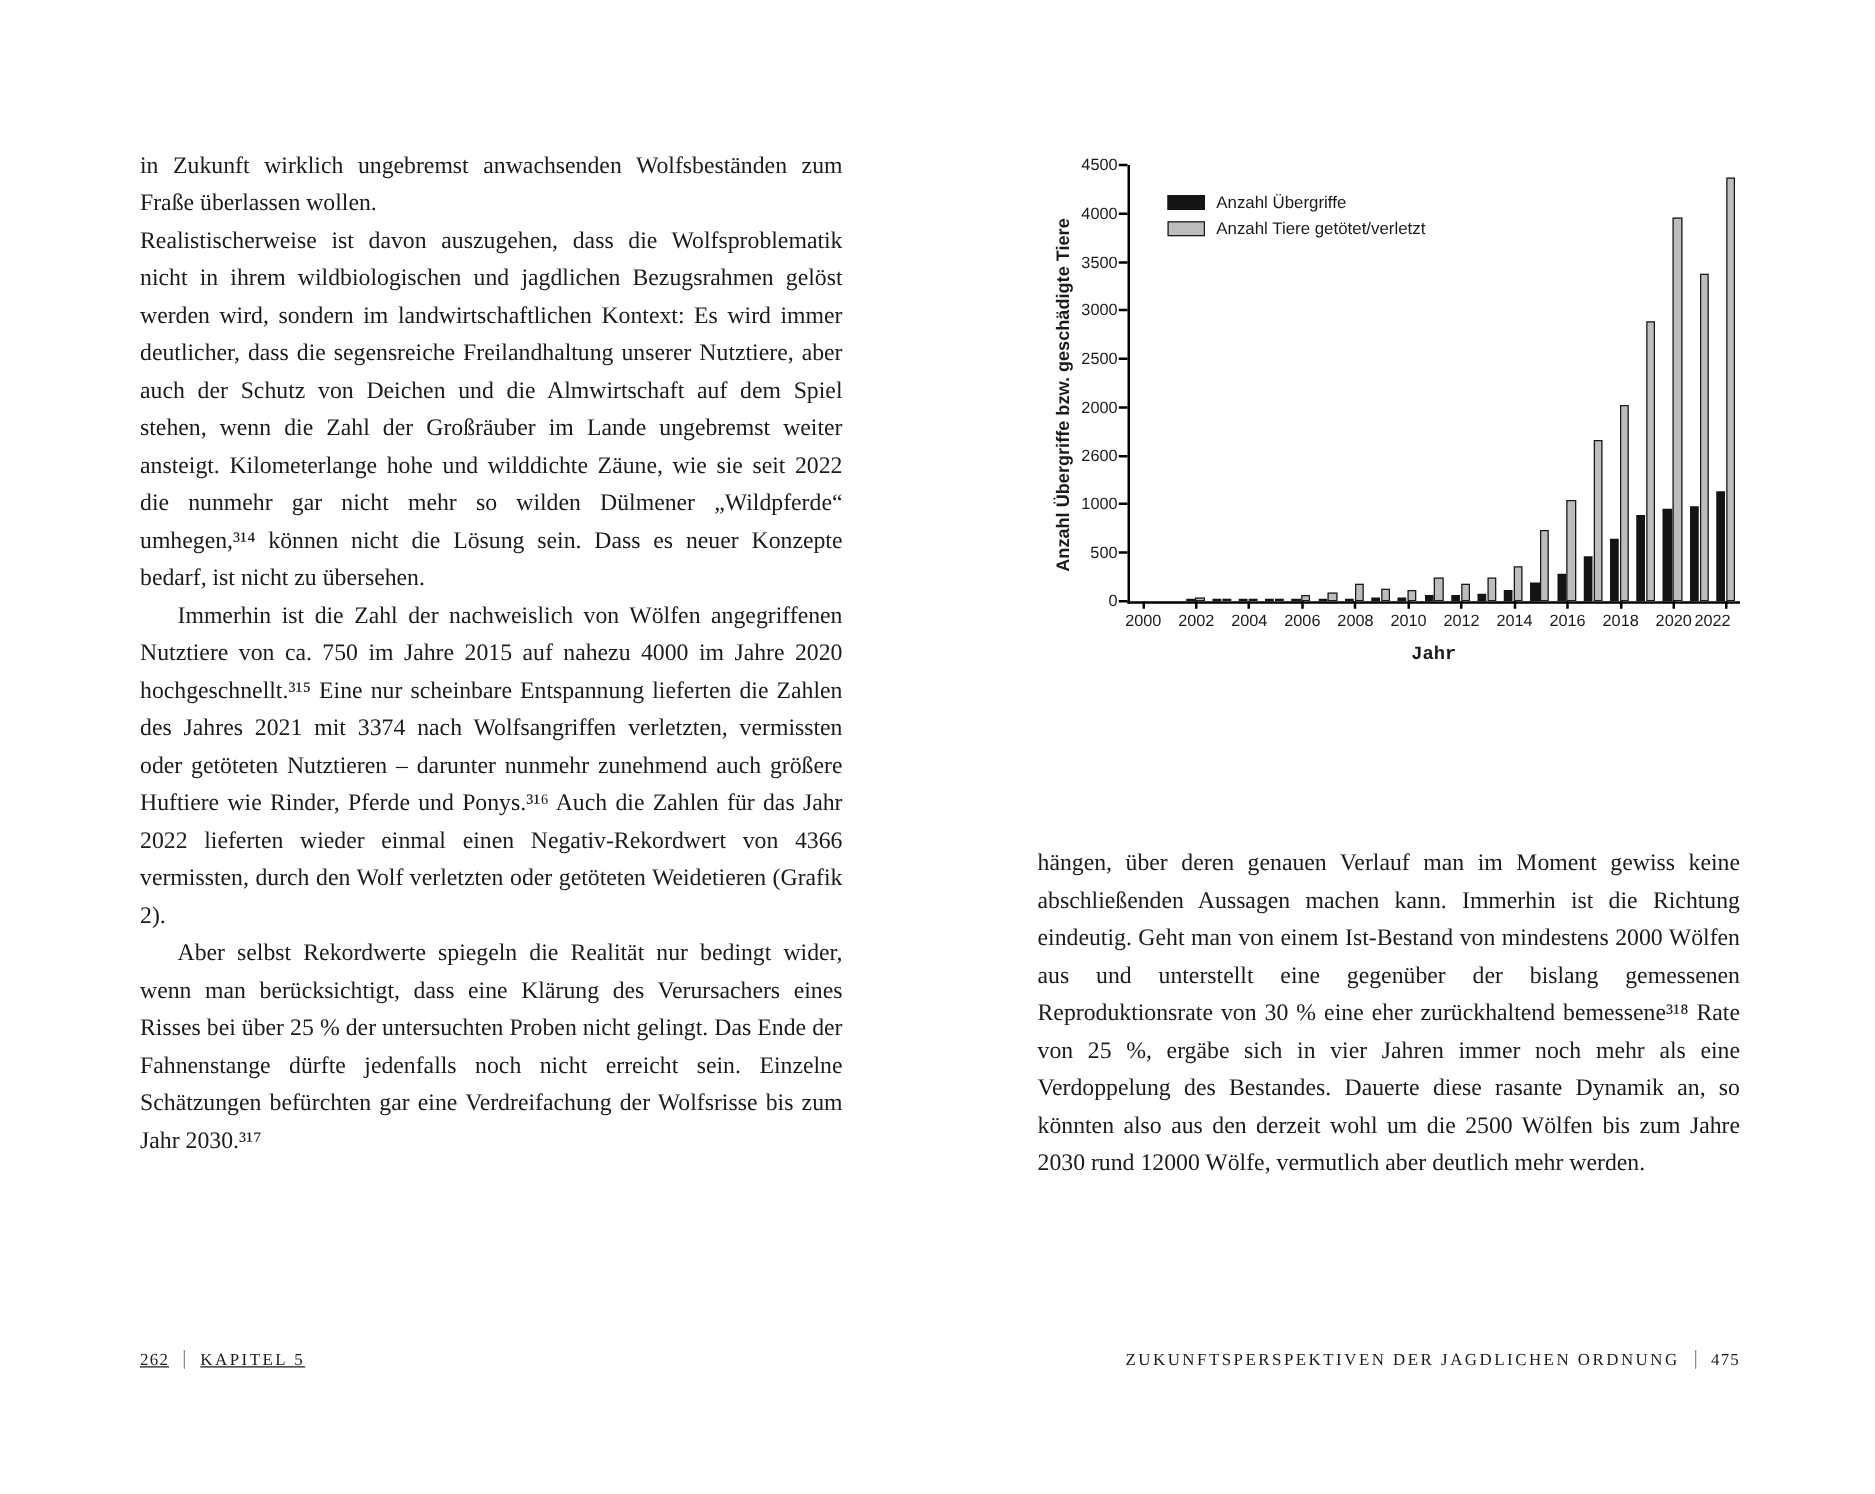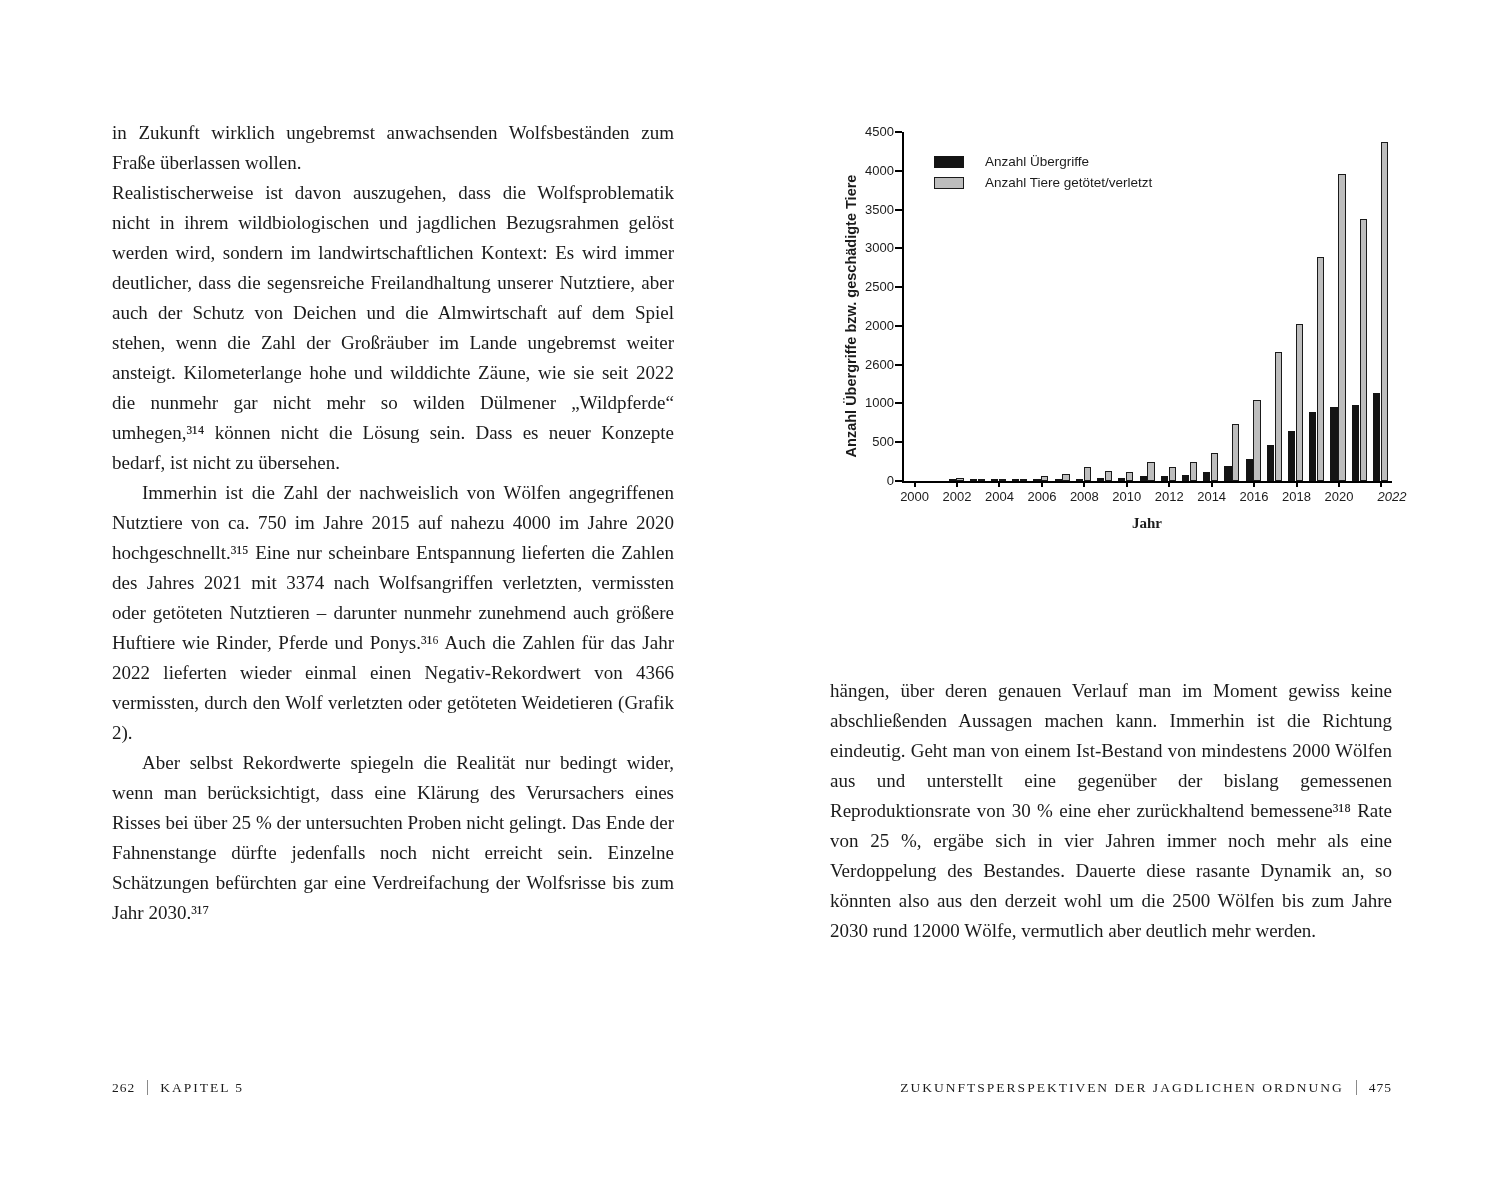--- a/index.html
+++ b/index.html
@@ -63,49 +63,49 @@
   }
   .ytick-mark { position:absolute; left:-9px; width:7px; height:2px; background:#000; }
   .xtick-mark { position:absolute; top:100%; width:2px; height:6px; background:#000; }
   .xtick-label {
     position:absolute; top:calc(100% + 8px); width:48px; text-align:center;
     font-family:"Liberation Sans","DejaVu Sans",sans-serif;
     font-size:13px;
   }
   .x-axis-label {
     position:absolute; left:72px; top:403px; width:490px; text-align:center;
-    font-family:Liberation Serif, serif;
+    font-family:Liberation Mono, monospace;
     font-weight:700; font-size:15px;
   }
   .legend {
     position:absolute; left:28px; top:20px;
     display:flex; flex-direction:column; gap:6px;
     font-family:"Liberation Sans","DejaVu Sans",sans-serif;
     font-size:13.5px;
     background:#fff;
     padding:2px 6px 2px 2px;
   }
-  .legend-row { display:flex; align-items:center; gap:21px; }
+  .legend-row { display:flex; align-items:center; gap:9px; }
   .swatch { width:30px; height:12px; display:inline-block; flex:0 0 auto; }
   .swatch-0 { background:#141414; border:1px solid #141414; }
   .swatch-1 { background:#bdbdbd; border:1px solid #1a1a1a; }
   figcaption {
     border-top:1.5px solid #3a3a3a;
     margin-top:8px; padding-top:11px;
     font-size:16px; line-height:25px;
     max-width:540px; text-align:left;
   }
 
   
   .footer {
     position:absolute; top:1080px;
     font-size:13.5px; letter-spacing:2px;
     white-space:nowrap;
   }
-  #footer-left  { left:112px; }
+  #footer-left  { left:112px;text-decoration:underline; }
   #footer-right { right:108px; }
   .footer .divider {
     display:inline-block; border-left:1px solid #8a8a8a;
     height:15px; margin:0 12px; vertical-align:-3px;
   }
   .footer .pagenum { letter-spacing:1px; }
 </style>
 </head>
 <body>
 
@@ -208,21 +208,21 @@
         <div class="bar bar-1" style="left: 413.103px; width: 7.21391px; height: 224.136px;"></div>
         <div class="bar bar-0" style="left: 426.47px; width: 7.21391px; height: 73.6778px;"></div>
         <div class="bar bar-1" style="left: 434.32px; width: 7.21391px; height: 307.12px;"></div>
         <div class="xtick-mark" style="left: 433.957px;"></div>
         <div class="xtick-label" style="left: 410.957px;">2020</div>
         <div class="bar bar-0" style="left: 447.687px; width: 7.21391px; height: 75.6167px;"></div>
         <div class="bar bar-1" style="left: 455.537px; width: 7.21391px; height: 261.672px;"></div>
         <div class="bar bar-0" style="left: 468.904px; width: 7.21391px; height: 87.6378px;"></div>
         <div class="bar bar-1" style="left: 476.755px; width: 7.21391px; height: 338.608px;"></div>
         <div class="xtick-mark" style="left: 476.391px;"></div>
-        <div class="xtick-label" style="left: 464px; font-style: italic;">2022</div>
+        <div class="xtick-label" style="left: 442px;">2022</div>
       </div>
     <div class="x-axis-label">Jahr</div>
   </div>
 </figure>
 
 <div id="right-col" class="page-col">
   <p>hängen, über deren genauen Verlauf man im Moment gewiss keine abschließenden Aussagen machen kann. Immerhin ist die Richtung eindeutig. Geht man von einem Ist-Bestand von mindestens 2000 Wölfen aus und unterstellt eine gegenüber der bislang gemessenen Reproduktionsrate von 30 % eine eher zurückhaltend bemessene³¹⁸ Rate von 25 %, ergäbe sich in vier Jahren immer noch mehr als eine Verdoppelung des Bestandes. Dauerte diese rasante Dynamik an, so könnten also aus den derzeit wohl um die 2500 Wölfen bis zum Jahre 2030 rund 12000 Wölfe, vermutlich aber deutlich mehr werden.</p>
 </div>
 
 <div id="footer-left" class="footer">

